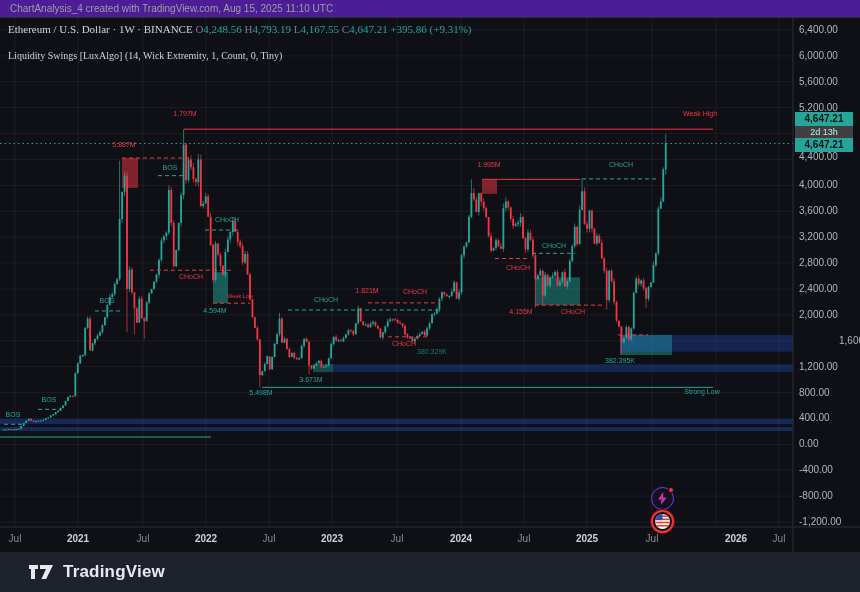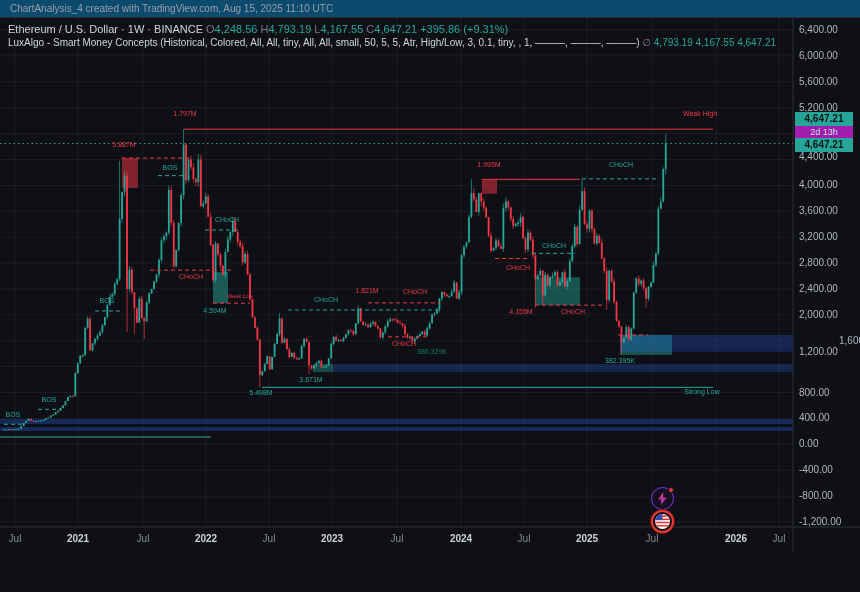--- a/index.html
+++ b/index.html
@@ -1,32 +1,32 @@
 <!DOCTYPE html>
 <html><head>
 <meta charset="utf-8">
 <style>
   html,body{margin:0;padding:0;background:#0e1015;}
   *{box-sizing:border-box;}
   body{font-family:"Liberation Sans",sans-serif;width:860px;height:592px;position:relative;overflow:hidden;}
   #stage{position:absolute;inset:0;width:860px;height:592px;background:#0e1015;}
   svg text{font-family:"Liberation Sans",sans-serif;}
-  .titlebar{position:absolute;left:0;top:0;width:860px;height:18px;background:#0c4a6e;border-bottom:1px solid #2a2e39;color:#9b9fa8;font-size:10px;line-height:17px;padding-left:10px;z-index:5;}
-  .legend{position:absolute;left:8px;z-index:5;white-space:nowrap;}
+  .titlebar{position:absolute;left:0;top:0;width:860px;height:18px;background:#4c1d95;border-bottom:1px solid #2a2e39;color:#9b9fa8;font-size:10px;line-height:17px;padding-left:10px;z-index:5;}
+  .legend{position:absolute;left:8px;z-index:5;white-space:nowrap;font-family:Liberation Serif, serif;}
   .lg1{top:23px;font-size:11px;}
   .lg2{top:37px;font-size:10px;}
   .lg3{top:50px;font-size:10px;}
   .tx{color:#d1d4dc}.mut{color:#787b86}.up{color:#26a69a}
   #chart{position:absolute;left:0;top:0;z-index:1;}
   .pricelabel{position:absolute;left:799px;font-size:10px;color:#b2b5be;z-index:2;}
   .timelabel{position:absolute;top:533px;font-size:10px;color:#868b94;transform:translateX(-50%);z-index:2;}
   .timelabel.major{color:#cdd0d6;font-weight:bold;}
   .badge{position:absolute;left:795px;top:112px;width:58px;z-index:6;font-size:10px;text-align:center;}
   .badge .b1,.badge .b3{background:#26a69a;color:#0b1412;height:14px;line-height:14px;font-weight:bold;}
-  .badge .b2{background:#a21caf;color:#bfeee5;height:12px;line-height:12px;font-size:9px;}
+  .badge .b2{background:#404040;color:#bfeee5;height:12px;line-height:12px;font-size:9px;}
   .circle-icon{position:absolute;width:23px;height:23px;border-radius:50%;z-index:6;display:flex;align-items:center;justify-content:center;}
   #flash-icon{left:651px;top:487px;background:#160f22;border:1.5px solid #7c3aed;}
   #flash-icon .dot{position:absolute;right:-1px;top:-1px;width:6px;height:6px;border-radius:50%;background:#f23645;border:1px solid #0e1015;}
   #flag-icon{left:651px;top:510px;background:#0d1017;border:2px solid #e53935;box-shadow:0 0 0 1px #701010;}
   .footer{position:absolute;left:0;top:552px;width:860px;height:40px;background:#1e222d;z-index:7;display:flex;align-items:center;}
   .tv-logo{margin-left:28px;display:flex;align-items:center;gap:8px;cursor:pointer;}
   .tv-brand{color:#e8e9ed;font-size:17px;font-weight:bold;letter-spacing:.2px;}
 </style>
 </head>
 <body>
@@ -676,36 +676,36 @@
       </g>
       <line x1="793" x2="793" y1="0" y2="552" stroke="#2a2e39"></line>
       <line x1="0" x2="860" y1="527" y2="527" stroke="#2a2e39"></line>
     </svg>
 
   <div class="titlebar">
     <span>ChartAnalysis_4 created with TradingView.com, Aug 15, 2025 11:10 UTC</span>
   </div>
 
   <div class="legend lg1"><span class="tx">Ethereum / U.S. Dollar · 1W · BINANCE </span><span class="mut">O</span><span class="up">4,248.56</span><span class="mut"> H</span><span class="up">4,793.19</span><span class="mut"> L</span><span class="up">4,167.55</span><span class="mut"> C</span><span class="up">4,647.21</span><span class="up"> +395.86 (+9.31%)</span></div>
-  <div class="legend lg2"><span class="tx">LuxAlgo - Smart Money Concepts (Historical, Colored, All, All, tiny, All, All, small, 50, 5, 5, Atr, High/Low, 3, 0.1, tiny, , 1, ———, ———, ———)  </span><span class="mut">∅ </span><span class="up">4,793.19  4,167.55  4,647.21</span></div>
+  <div class="legend lg3 tx">Liquidity Swings [LuxAlgo] (14, Wick Extremity, 1, Count, 0, Tiny)</div>
 
   <div id="price-axis">
       <div class="pricelabel" style="top: 24px;">6,400.00</div>
       <div class="pricelabel" style="top: 49.8947px;">6,000.00</div>
       <div class="pricelabel" style="top: 75.7894px;">5,600.00</div>
       <div class="pricelabel" style="top: 101.684px;">5,200.00</div>
       <div class="pricelabel" style="top: 151px;">4,400.00</div>
       <div class="pricelabel" style="top: 179.368px;">4,000.00</div>
       <div class="pricelabel" style="top: 205.263px;">3,600.00</div>
       <div class="pricelabel" style="top: 231.158px;">3,200.00</div>
       <div class="pricelabel" style="top: 257.052px;">2,800.00</div>
       <div class="pricelabel" style="top: 282.947px;">2,400.00</div>
       <div class="pricelabel" style="top: 308.842px;">2,000.00</div>
       <div class="pricelabel" style="top: 334.737px; margin-left: 40px;">1,600.00</div>
-      <div class="pricelabel" style="top: 346px;">1,200.00</div>
+      <div class="pricelabel" style="top: 361px;">1,200.00</div>
       <div class="pricelabel" style="top: 386.526px;">800.00</div>
       <div class="pricelabel" style="top: 412.421px;">400.00</div>
       <div class="pricelabel" style="top: 438.316px;">0.00</div>
       <div class="pricelabel" style="top: 464.21px;">-400.00</div>
       <div class="pricelabel" style="top: 490.105px;">-800.00</div>
       <div class="pricelabel" style="top: 516px;">-1,200.00</div>
     </div>
   <div id="time-axis">
       <div class="timelabel" style="left: 15px;">Jul</div>
       <div class="timelabel major" style="left: 78px;">2021</div>
@@ -752,14 +752,23 @@
         <rect width="14" height="14" fill="#ffffff"></rect>
         <rect y="1.2" width="14" height="1.5" fill="#e53935"></rect>
         <rect y="4.2" width="14" height="1.5" fill="#e53935"></rect>
         <rect y="7.2" width="14" height="1.5" fill="#e53935"></rect>
         <rect y="10.2" width="14" height="1.5" fill="#e53935"></rect>
         <rect width="7" height="5.8" fill="#3949ab"></rect>
       </g>
     </svg>
   </div>
 
+  <div class="footer">
+    <div class="tv-logo">
+      <svg width="27" height="17" viewBox="0 0 27 17">
+        <path d="M1 1 H10 V5 H7 V15 H3 V5 H1 Z" fill="#e8e9ed"></path>
+        <path d="M12 1 H25 L18.2 15 H13.4 L18 5 H12 Z" fill="#e8e9ed"></path>
+      </svg>
+      <span class="tv-brand">TradingView</span>
+    </div>
+  </div>
 
 </div>
 
 </body></html>

